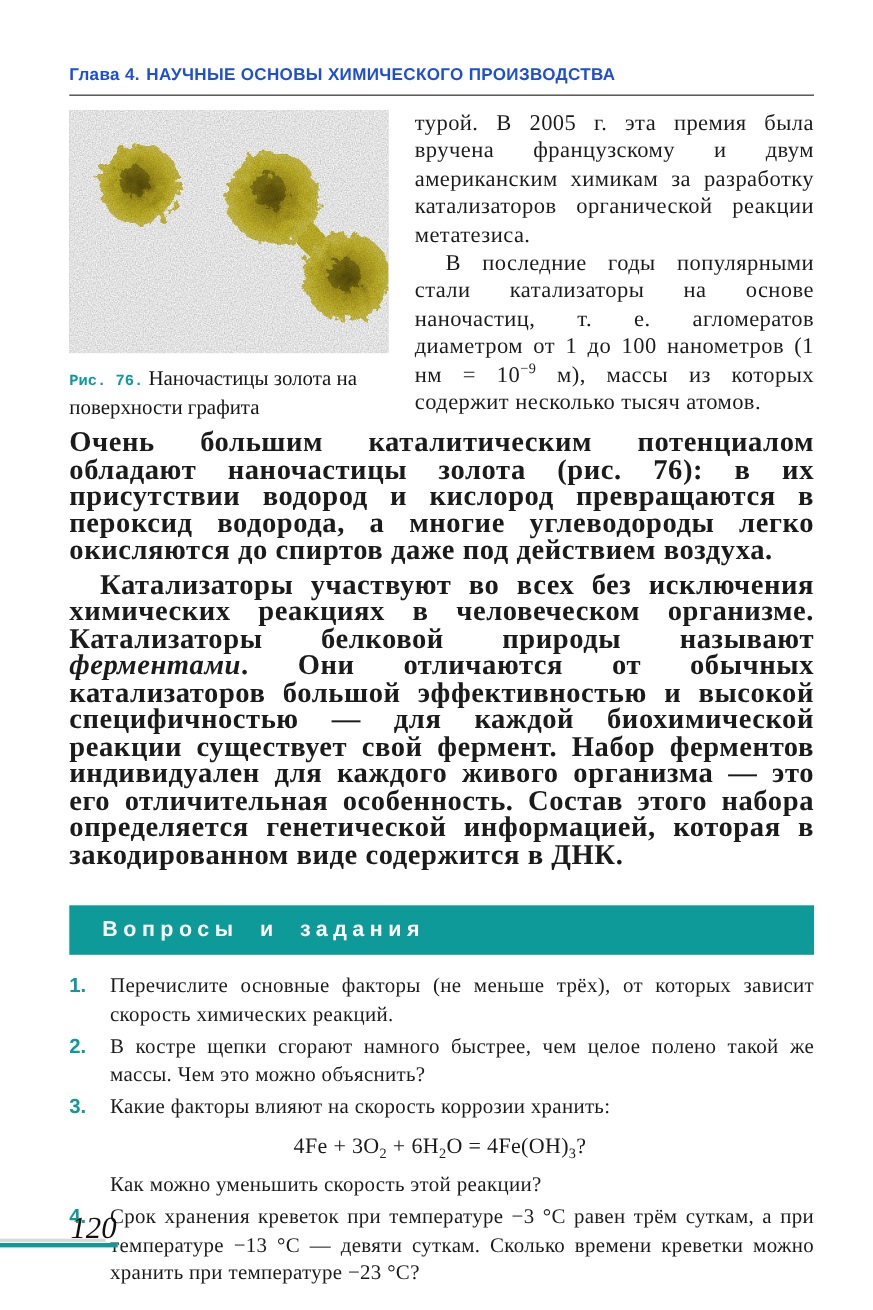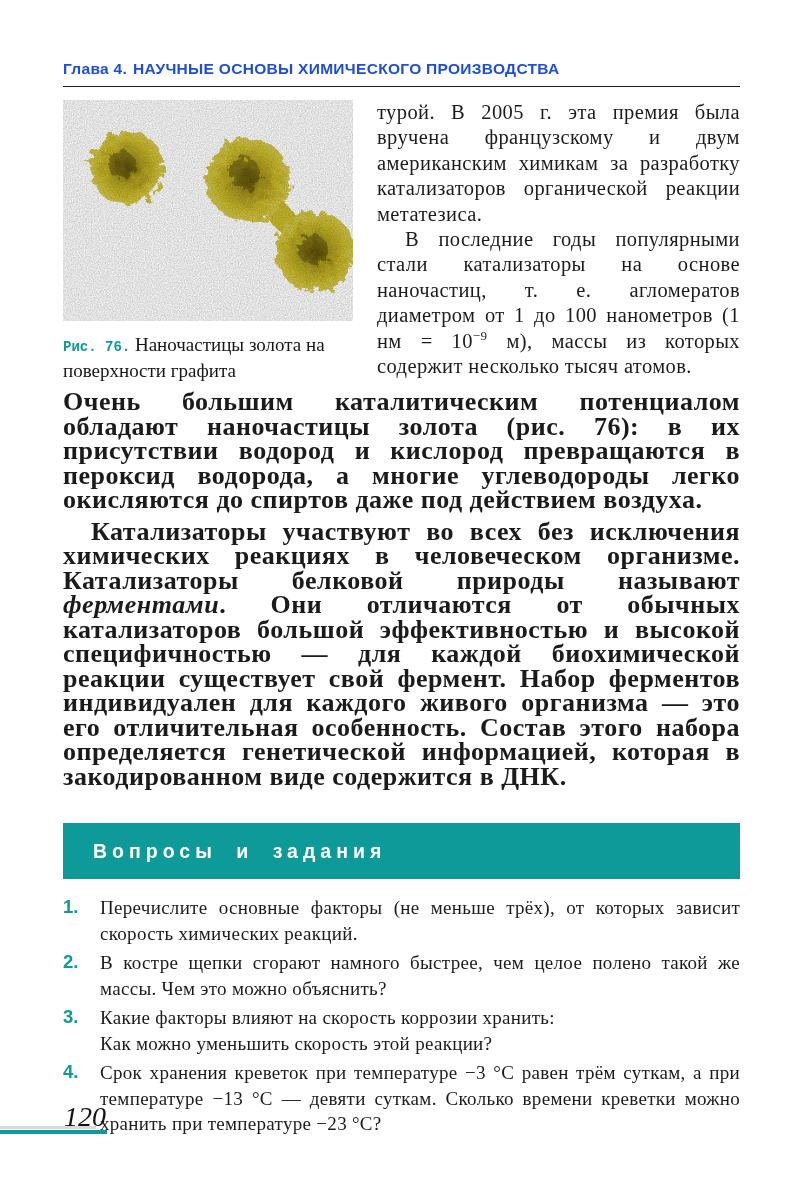--- a/index.html
+++ b/index.html
@@ -29,21 +29,21 @@
   .intro-col { flex:1 1 auto; font-size:20.5px; line-height:25.4px; text-align:justify; letter-spacing:0.4px; }
   p.noindent { text-indent:0; }
   p.indent { text-indent:28px; }
 
   .bodytext { font-size:26px; line-height:24.5px; text-align:justify; letter-spacing:0.5px; margin-top:7px;font-weight:bold; }
   .bodytext em { font-style:italic; }
   sup.pow { font-size:13px; vertical-align:super; line-height:0; }
 
   
   .banner {
-    margin-top:34px; height:56px; background:var(--accent);
+    margin-top:34px; height:45px; background:var(--accent);
     display:flex; align-items:center; padding-left:30px;
   }
   .banner-title {
     font-family:"Liberation Sans", sans-serif; font-weight:bold;
     color:#ffffff; font-size:19.5px; letter-spacing:5px; word-spacing:9px;
   }
 
   
   .q-list { margin-top:16px; }
   .q-item { display:flex; margin-bottom:4px; }
@@ -145,20 +145,21 @@
         <div class="q-num">2.</div>
         <div class="q-body">
           <p class="q-text">В костре щепки сгорают намного быстрее, чем целое полено такой же массы. Чем это можно объяснить?</p>
         </div>
       </div>
 
       <div class="q-item">
         <div class="q-num">3.</div>
         <div class="q-body">
           <p class="q-text">Какие факторы влияют на скорость коррозии хранить:</p>
+          <p class="equation"><span>4Fe + 3O</span><sub>2</sub><span> + 6H</span><sub>2</sub><span>O = 4Fe(OH)</span><sub>3</sub><span>?</span></p>
           <p class="q-text">Как можно уменьшить скорость этой реакции?</p>
         </div>
       </div>
 
       <div class="q-item">
         <div class="q-num">4.</div>
         <div class="q-body">
           <p class="q-text">Срок хранения креветок при температуре −3 °С равен трём суткам, а при температуре −13 °С — девяти суткам. Сколько времени креветки можно хранить при температуре −23 °С?</p>
         </div>
       </div>

